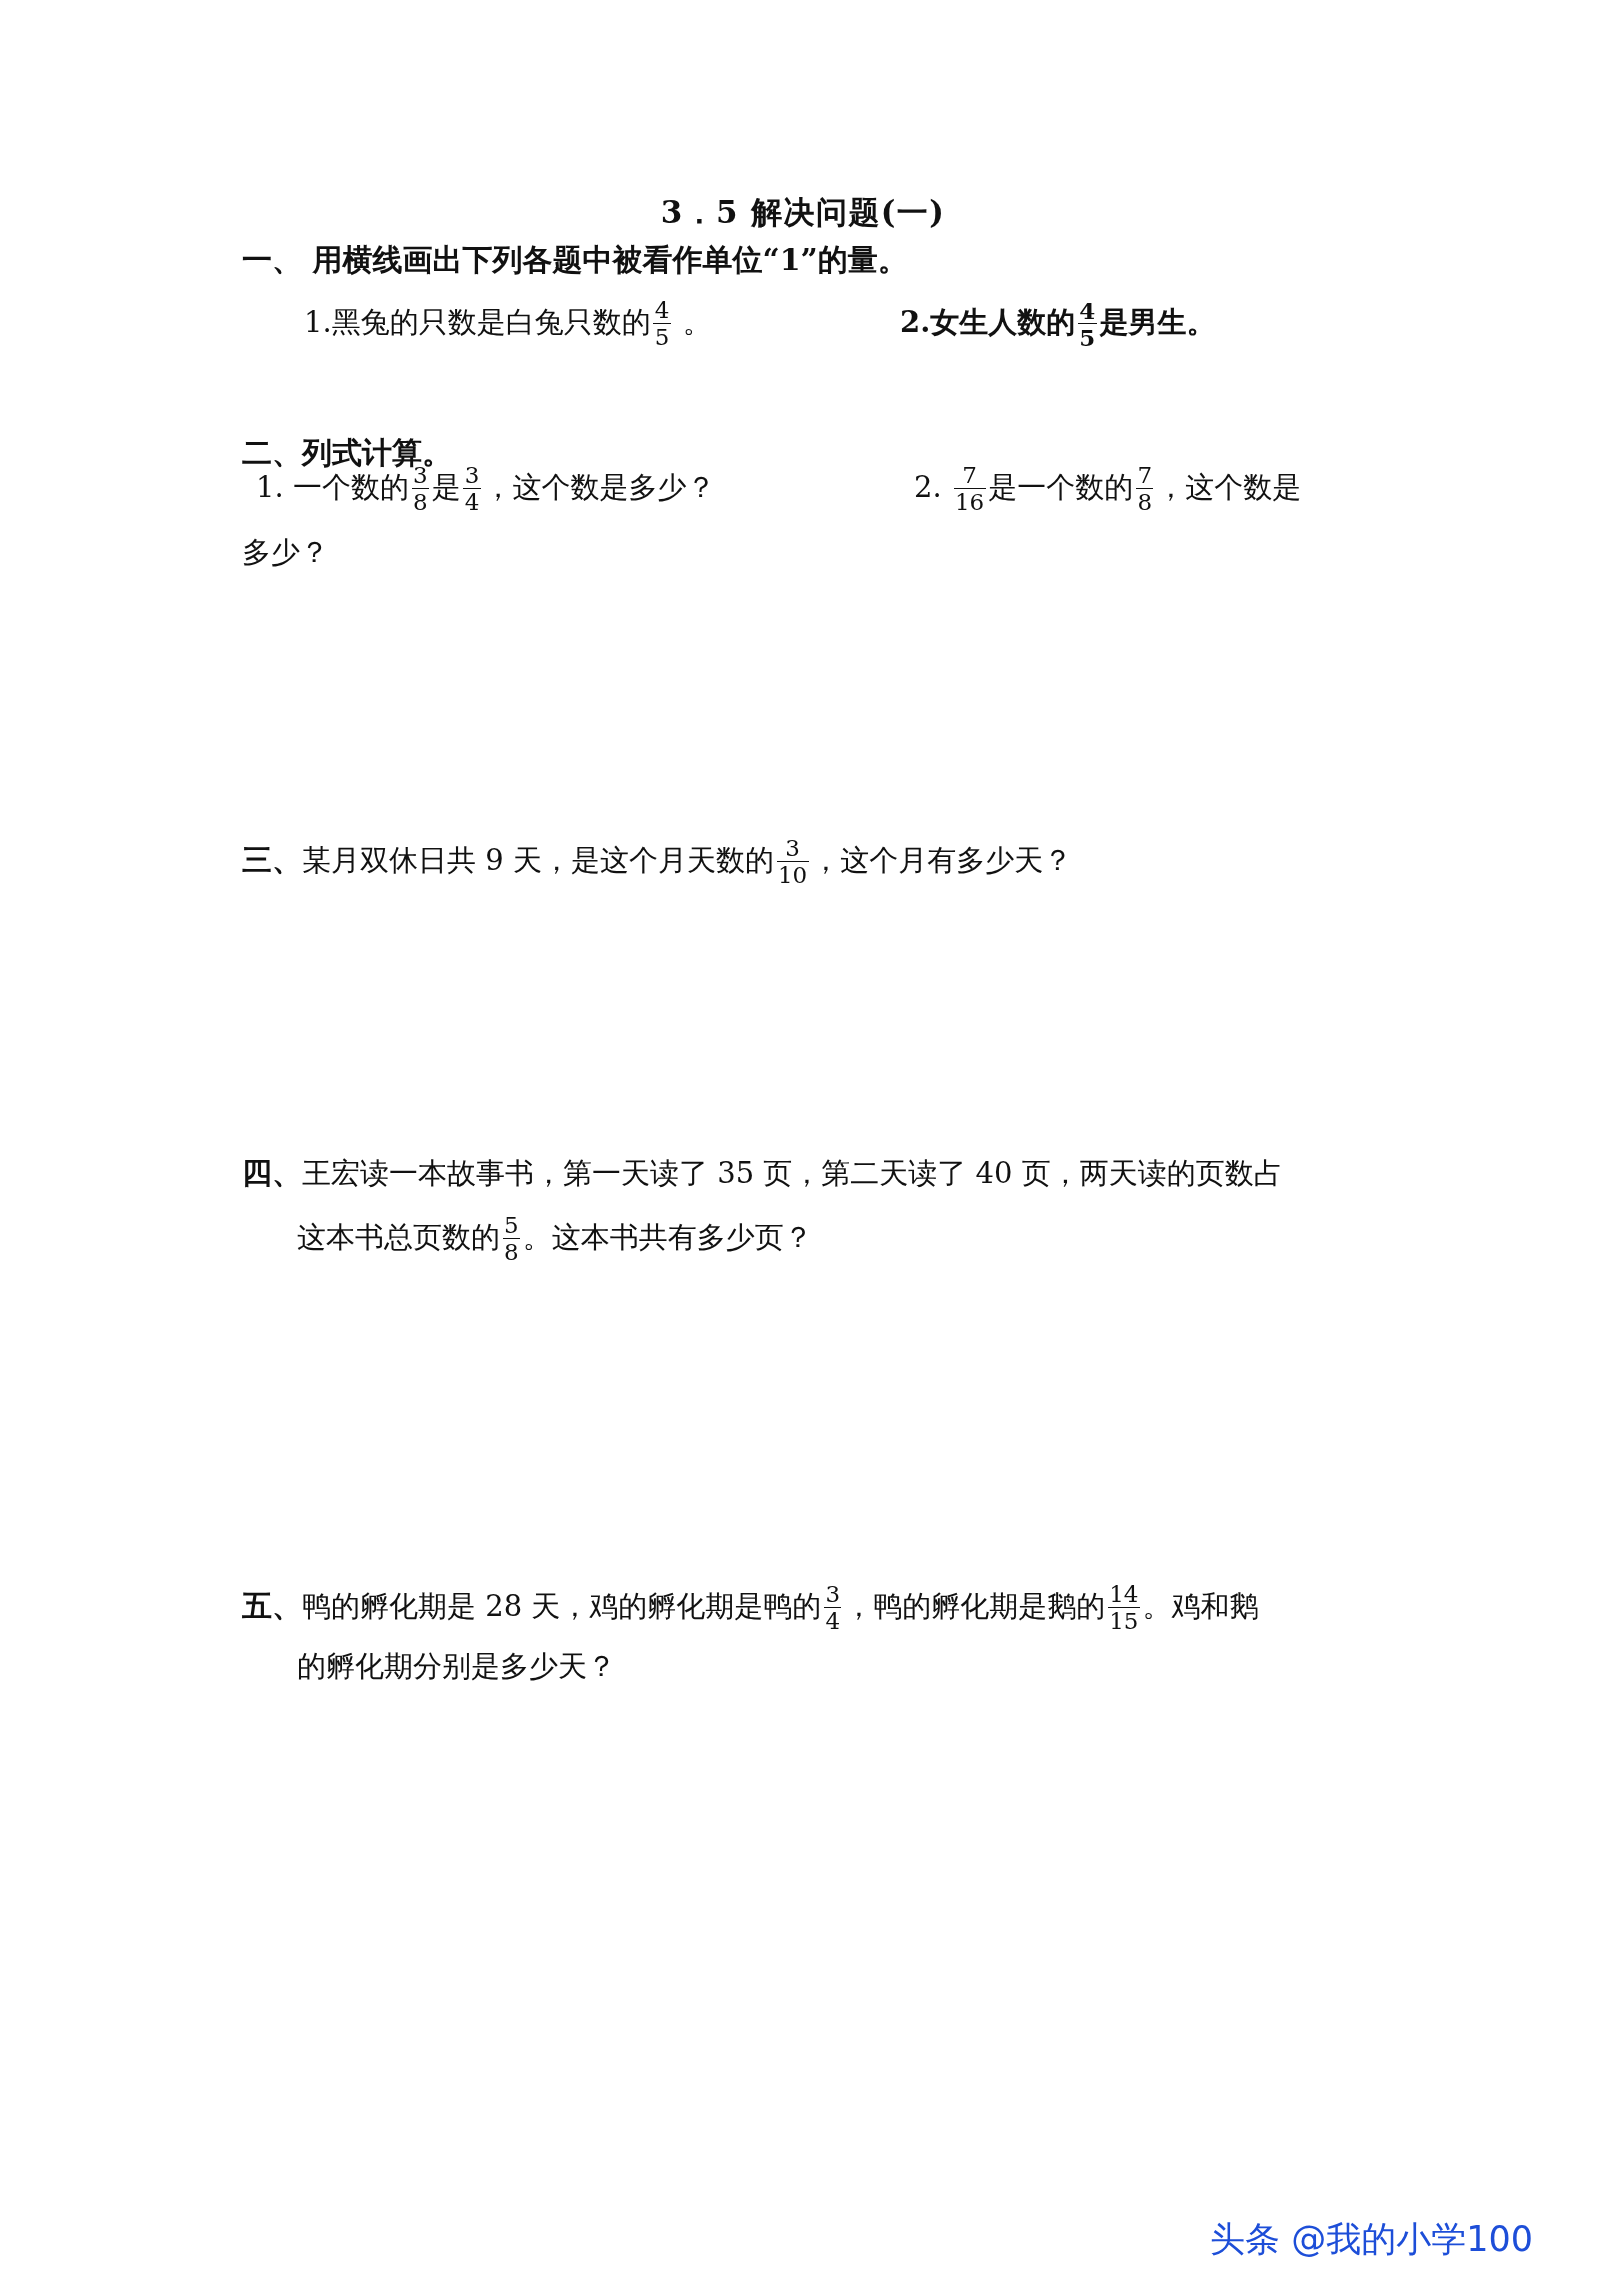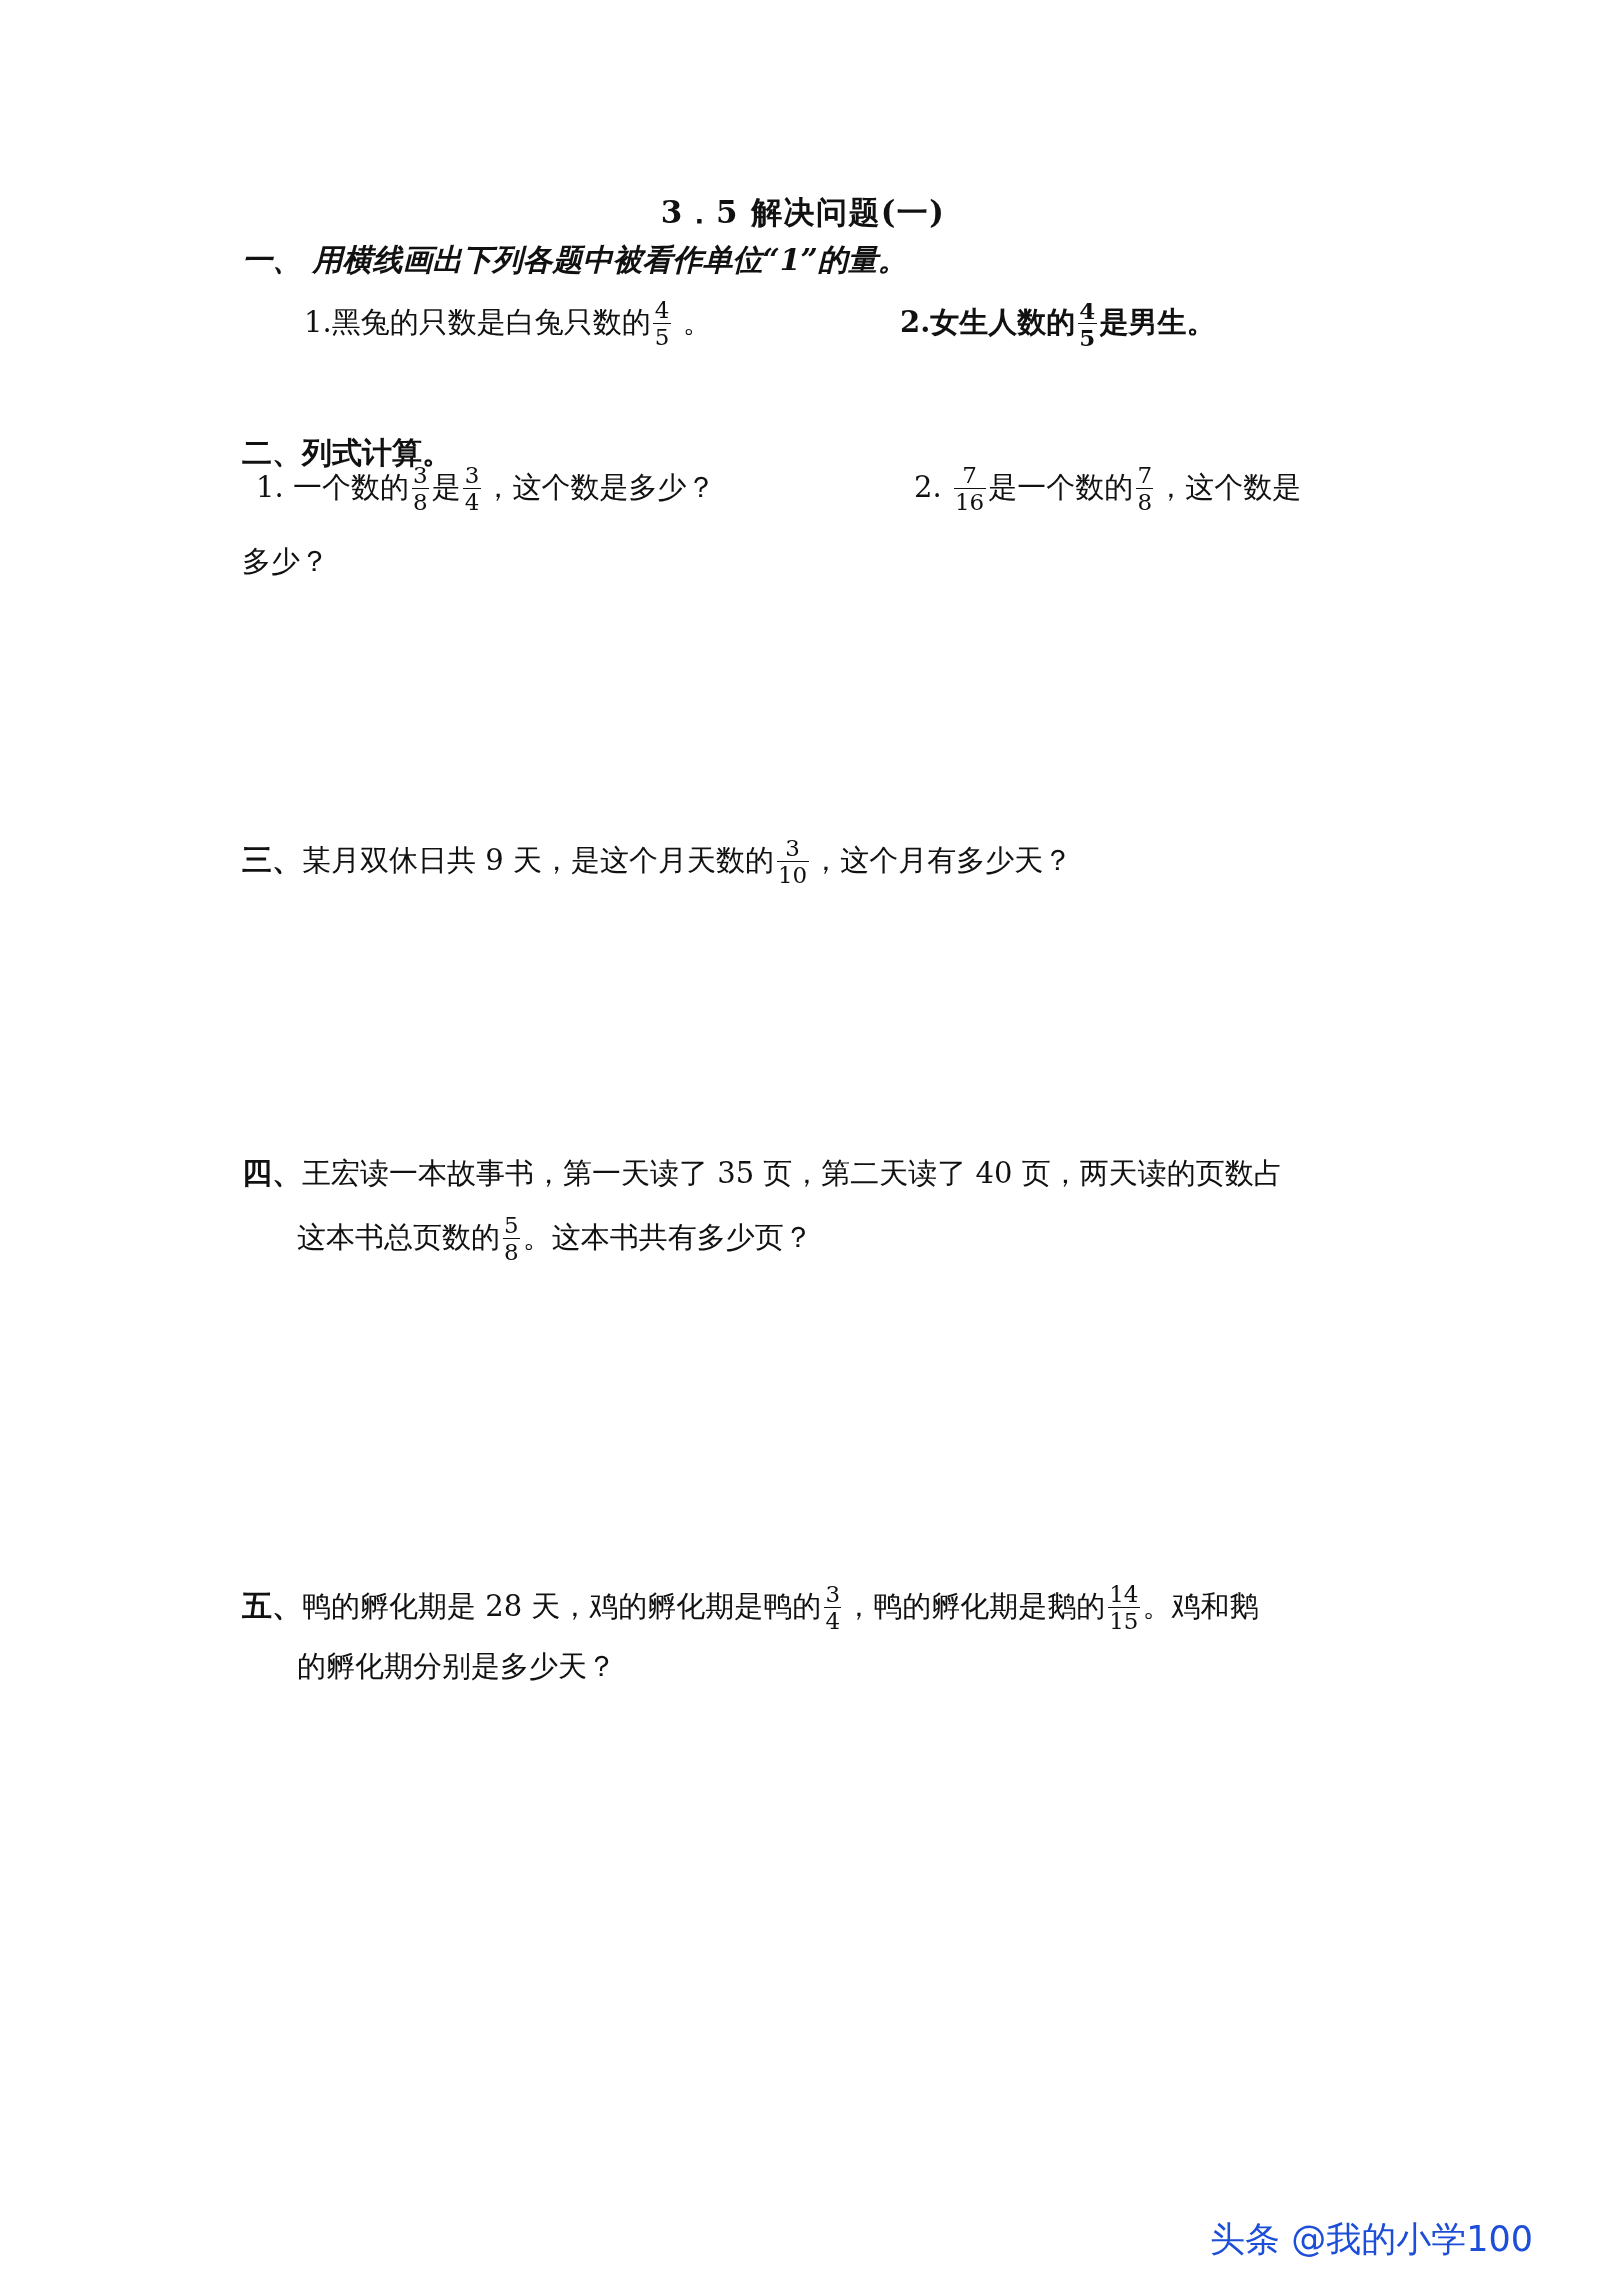--- a/index.html
+++ b/index.html
@@ -15,36 +15,36 @@
   .frac { display: inline-block; vertical-align: middle; text-align: center; margin: 0 2.7px; line-height: 1; font-size: 23px; }
   .frac .num { display: block; padding: 0 1.4px 1.4px; }
   .frac .den { display: block; border-top: 1.4px solid #111; padding: 1.4px 1.4px 0; }
   .watermark { left: 1210px; top: 2216px; font-family: "DejaVu Sans", sans-serif; font-size: 35px; color: #1d4ed8; }
 </style>
 </head>
 <body>
 
 <div class="abs title">3．5  解决问题(一)</div>
 
-<div class="abs h" style="left:242px; top:240px;font-style:italic;">一、 用横线画出下列各题中被看作单位“1”的量。</div>
+<div class="abs h" style="left:242px; top:240px;">一、 用横线画出下列各题中被看作单位“1”的量。</div>
 <div class="abs t" style="left:304px; top:299px;">
   <span>1.黑兔的只数是白兔只数的</span><span class="frac"><span class="num">4</span><span class="den">5</span></span><span>  。</span>
 </div>
 <div class="abs t" style="left:900px; top:299px;font-weight:bold;">
   <span>2.女生人数的</span><span class="frac"><span class="num">4</span><span class="den">5</span></span><span>是男生。</span>
 </div>
 
 <div class="abs h" style="left:242px; top:433px;">二、列式计算。</div>
 <div class="abs t" style="left:256px; top:464px;">
   <span>1.  一个数的</span><span class="frac"><span class="num">3</span><span class="den">8</span></span><span>是</span><span class="frac"><span class="num">3</span><span class="den">4</span></span><span>，这个数是多少？</span>
 </div>
 <div class="abs t" style="left:914px; top:464px;">
   <span>2.  </span><span class="frac"><span class="num">7</span><span class="den">16</span></span><span>是一个数的</span><span class="frac"><span class="num">7</span><span class="den">8</span></span><span>，这个数是</span>
 </div>
-<div class="abs t" style="left:242px; top:532px;margin-top:9px;">多少？</div>
+<div class="abs t" style="left:242px; top:532px;">多少？</div>
 
 <div class="abs t" style="left:242px; top:837px;">
   <span class="h">三、</span><span>某月双休日共 9 天，是这个月天数的</span><span class="frac"><span class="num">3</span><span class="den">10</span></span><span>，这个月有多少天？</span>
 </div>
 
 <div class="abs t" style="left:242px; top:1152px;">
   <span class="h">四、</span><span>王宏读一本故事书，第一天读了 35 页，第二天读了 40 页，两天读的页数占</span>
 </div>
 <div class="abs t" style="left:297px; top:1214px;">
   <span>这本书总页数的</span><span class="frac"><span class="num">5</span><span class="den">8</span></span><span>。这本书共有多少页？</span>

